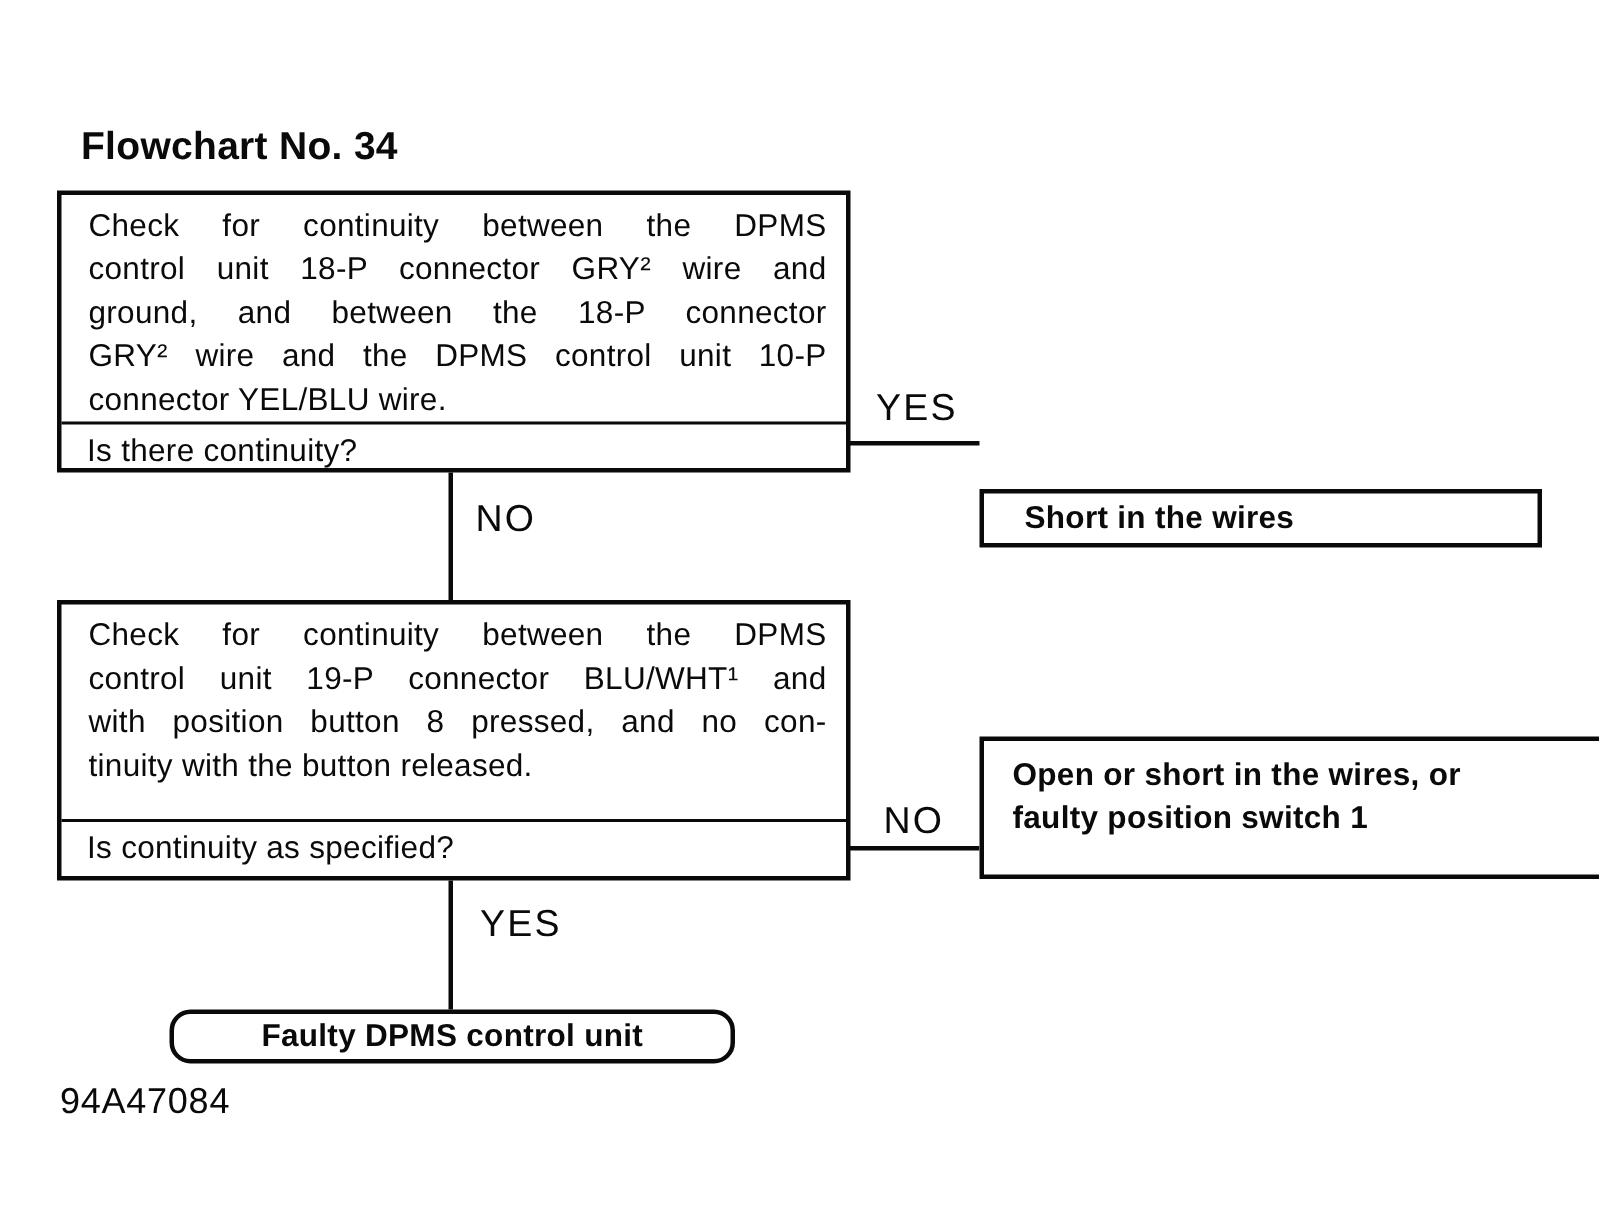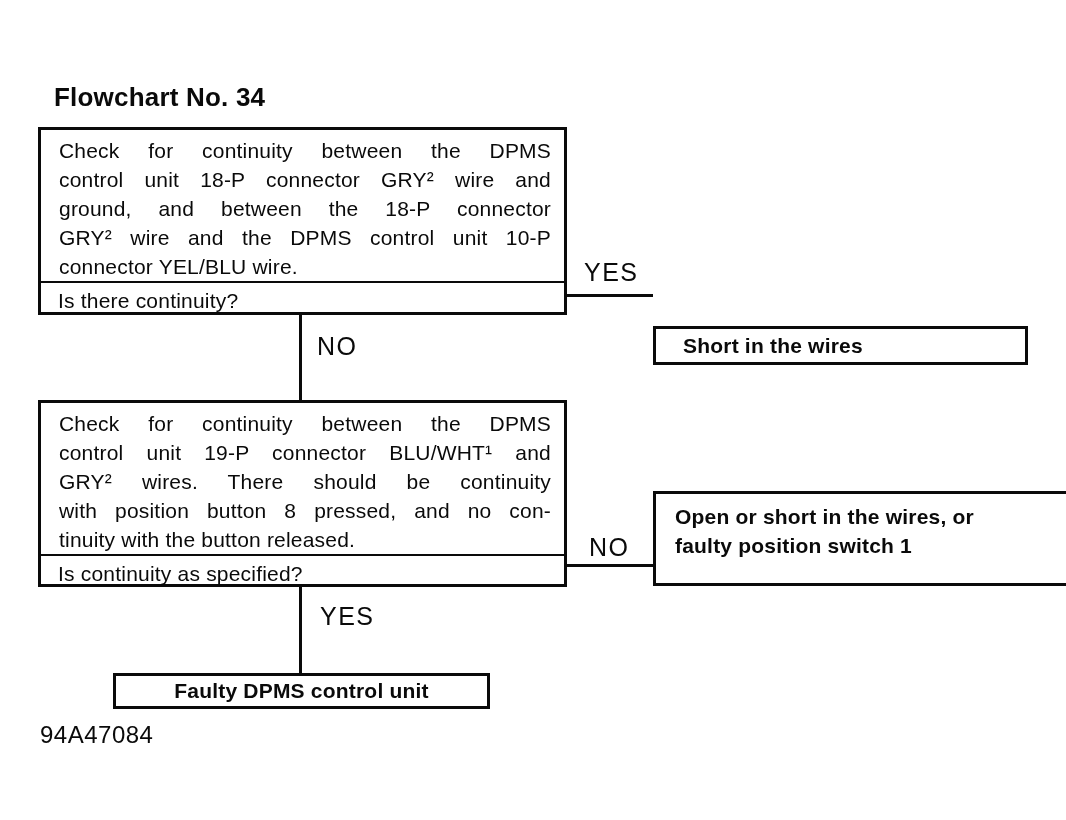--- a/index.html
+++ b/index.html
@@ -63,21 +63,21 @@
   .result-short{
     left:653px;top:278px;width:375px;height:39px;
     display:flex;align-items:center;padding-left:27px;margin-top:48px;
   }
   .result-open{
     left:653px;top:491px;width:436px;height:95px;
     padding:8px 10px 0 19px;line-height:29px;
   }
   .result-faulty{
     left:113px;top:673px;width:377px;height:36px;
-    display:flex;align-items:center;justify-content:center;
+    display:flex;align-items:center;justify-content:center;border-radius:14px;
   }
   .figure-code{
     position:absolute;left:40px;top:721px;
     font-size:24px;letter-spacing:0.5px;
   }
 </style>
 </head>
 <body>
 
 <div class="page">
@@ -99,21 +99,20 @@
   <div class="branch-label lbl-yes1">YES</div>
   <div class="result result-short">Short in the wires</div>
 
   <div class="vline conn-no1"></div>
   <div class="branch-label lbl-no1">NO</div>
 
   <div class="box box-step2">
     <div class="instr">
       <div class="line j">Check for continuity between the DPMS</div>
       <div class="line j">control unit 19-P connector BLU/WHT¹ and</div>
-      <div class="line j">GRY² wires. There should be continuity</div>
       <div class="line j">with position button 8 pressed, and no con-</div>
       <div class="line">tinuity with the button released.</div>
     </div>
     <div class="question">Is continuity as specified?</div>
   </div>
 
   <div class="hline conn-no2"></div>
   <div class="branch-label lbl-no2">NO</div>
   <div class="result result-open">
     <div class="line">Open or short in the wires, or</div>

